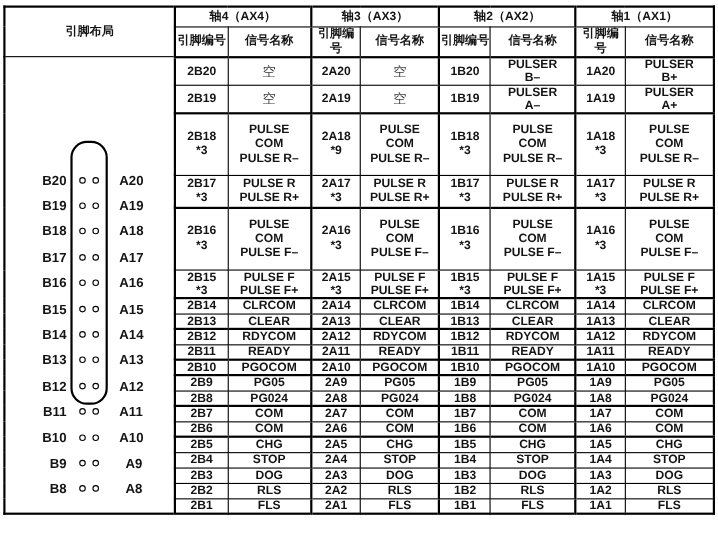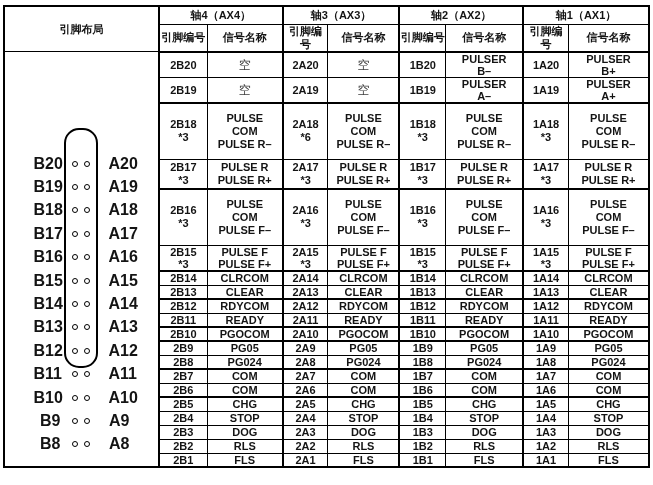--- a/index.html
+++ b/index.html
@@ -41,21 +41,21 @@
   
   .conn-wrap { position:absolute; left:0; top:70px; width:100%; }
   .pin-grid { position:relative; width:96px; margin:0 auto; }
   .conn-outline {
     position:absolute; left:50%; top:-6px; transform:translateX(-50%);
     width:34px; height:240px;
     border:2.5px solid #000; border-radius:15px;
     background:transparent;
   }
   .pin-row { display:flex; align-items:center; height:11.4px; position:relative; }
-  .pl, .pr { width:39px; font-size:16px; font-weight:bold; line-height:10px; color:#141414; }
+  .pl, .pr { width:39px; font-size:12px; font-weight:bold; line-height:10px; color:#141414; }
   .pl { text-align:right; padding-right:12px; }
   .pr { text-align:right; padding-left:18px; }
   .dots { width:18px; display:flex; justify-content:space-between; position:relative; }
   .dots::before, .dots::after {
     content:""; width:4px; height:4px;
     border:1px solid #000; border-radius:50%; background:#fff;
   }
 
   .footnotes { position:absolute; left:4px; top:438px; width:645px; }
   .footnote { font-size:11px; line-height:14.5px; font-weight:normal; color:#141414; white-space:nowrap; }
@@ -149,21 +149,21 @@
         <td>PULSER
 A+</td>
       </tr>
       <tr class="r45">
         <td>2B18
 *3</td>
         <td class="gr">PULSE
 COM
 PULSE R–</td>
         <td>2A18
-*6</td>
+*9</td>
         <td class="gr">PULSE
 COM
 PULSE R–</td>
         <td>1B18
 *3</td>
         <td class="gr">PULSE
 COM
 PULSE R–</td>
         <td>1A18
 *3</td>

